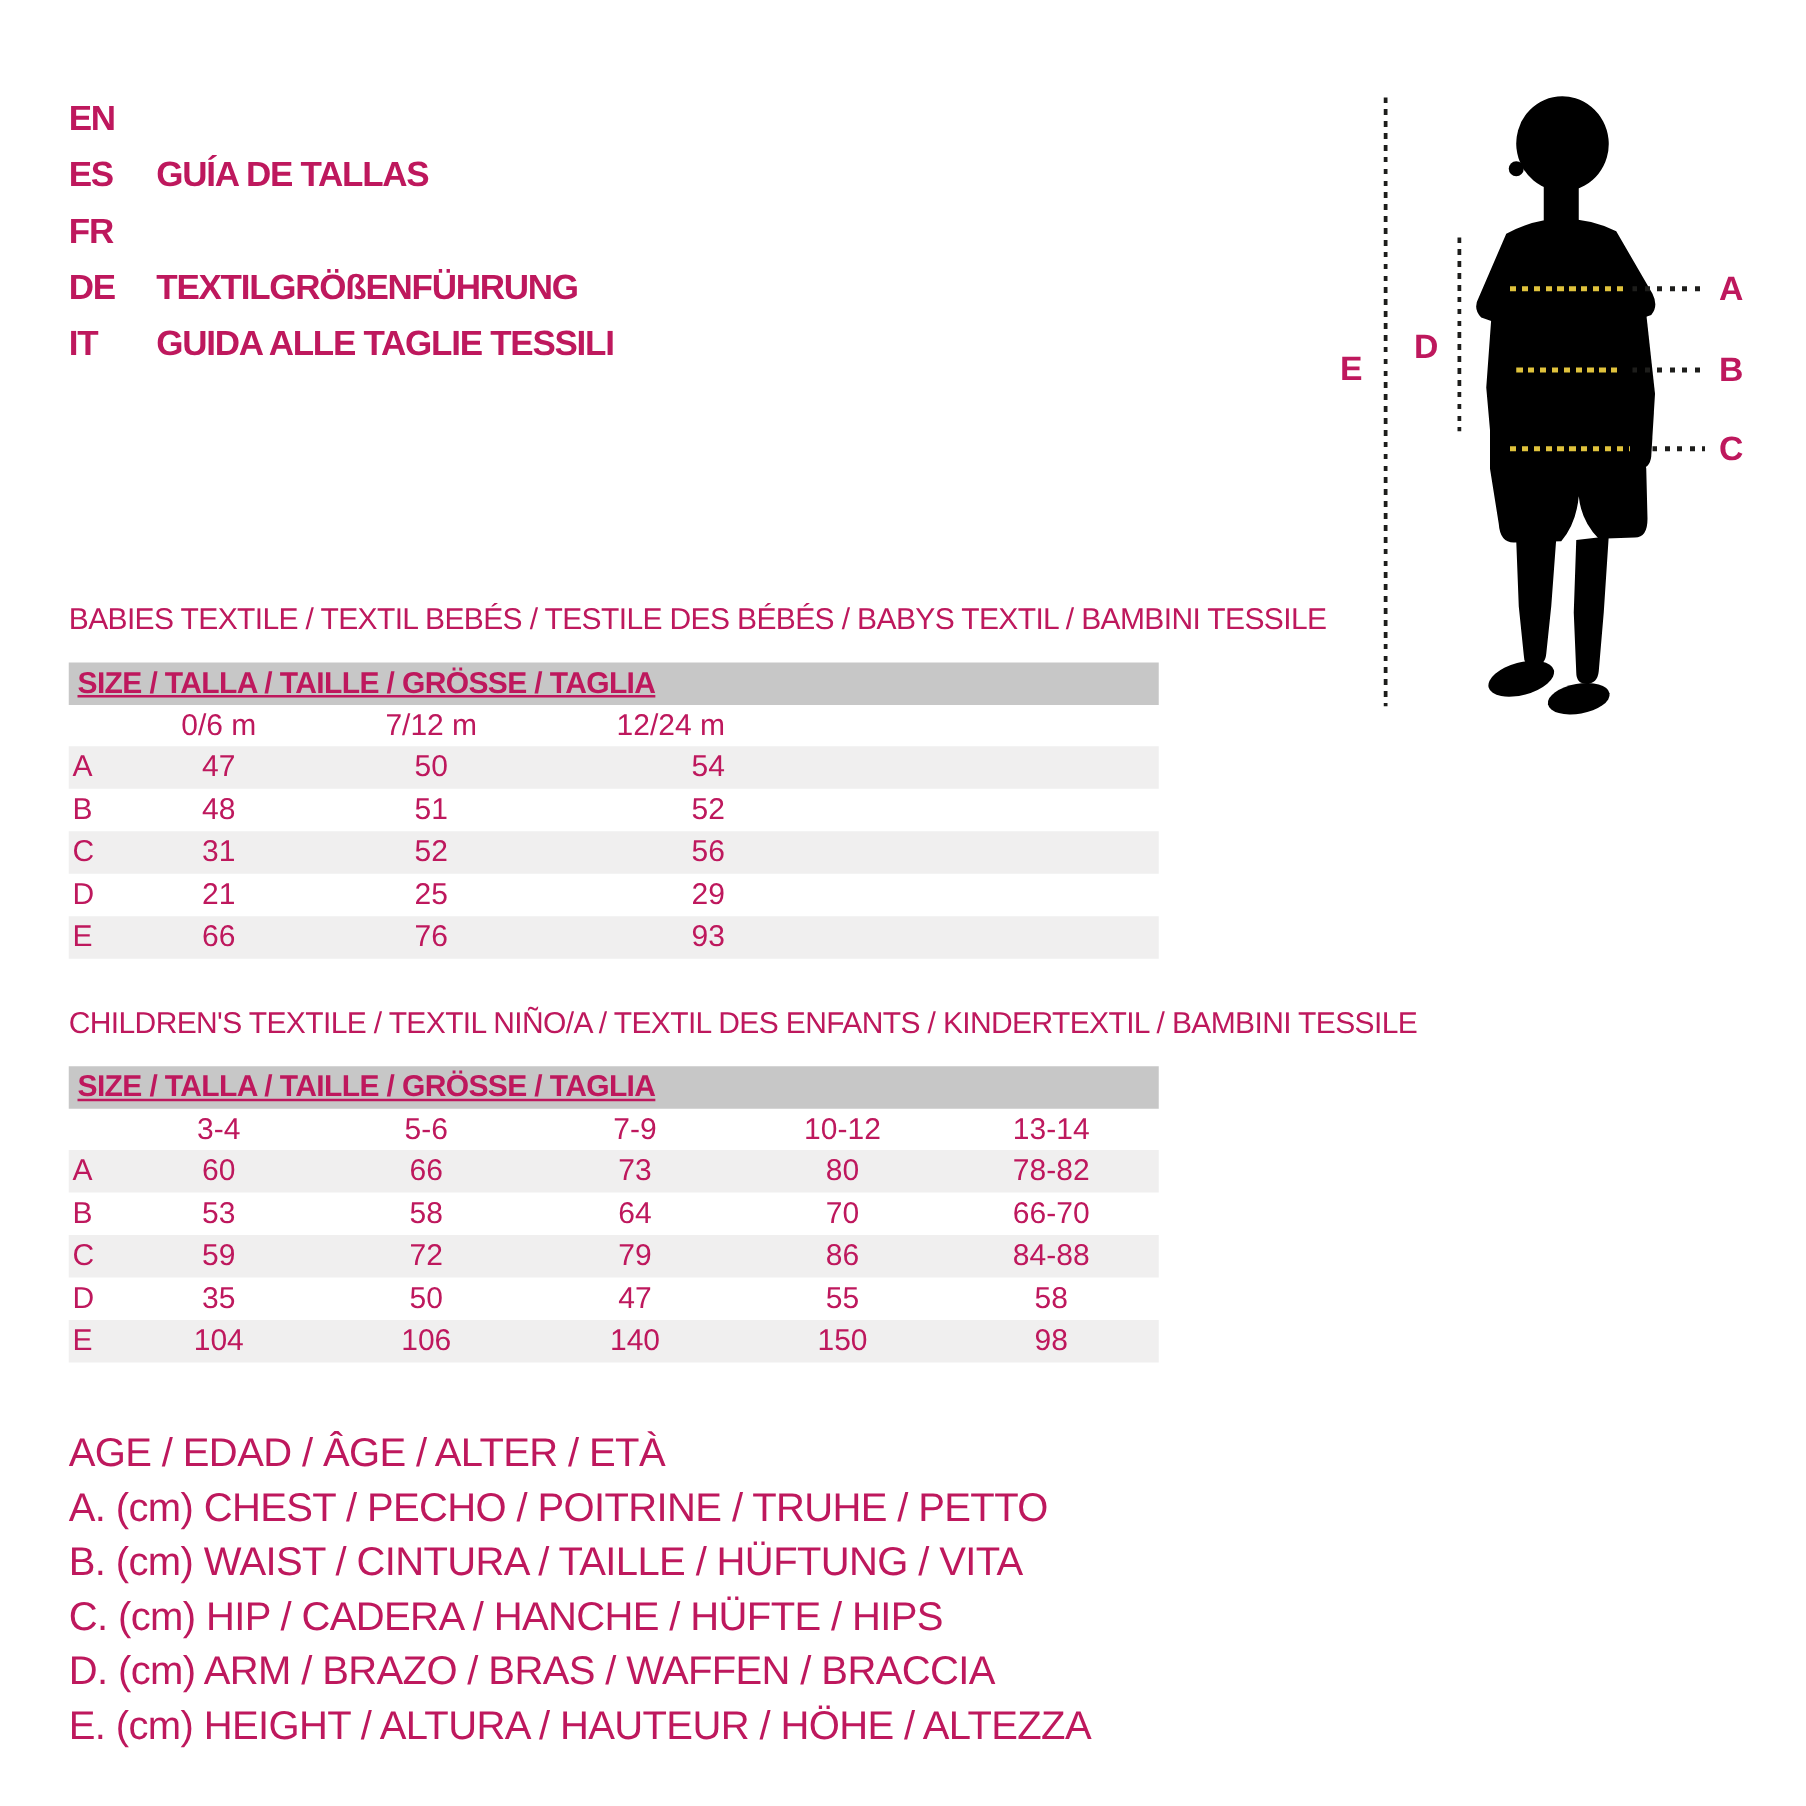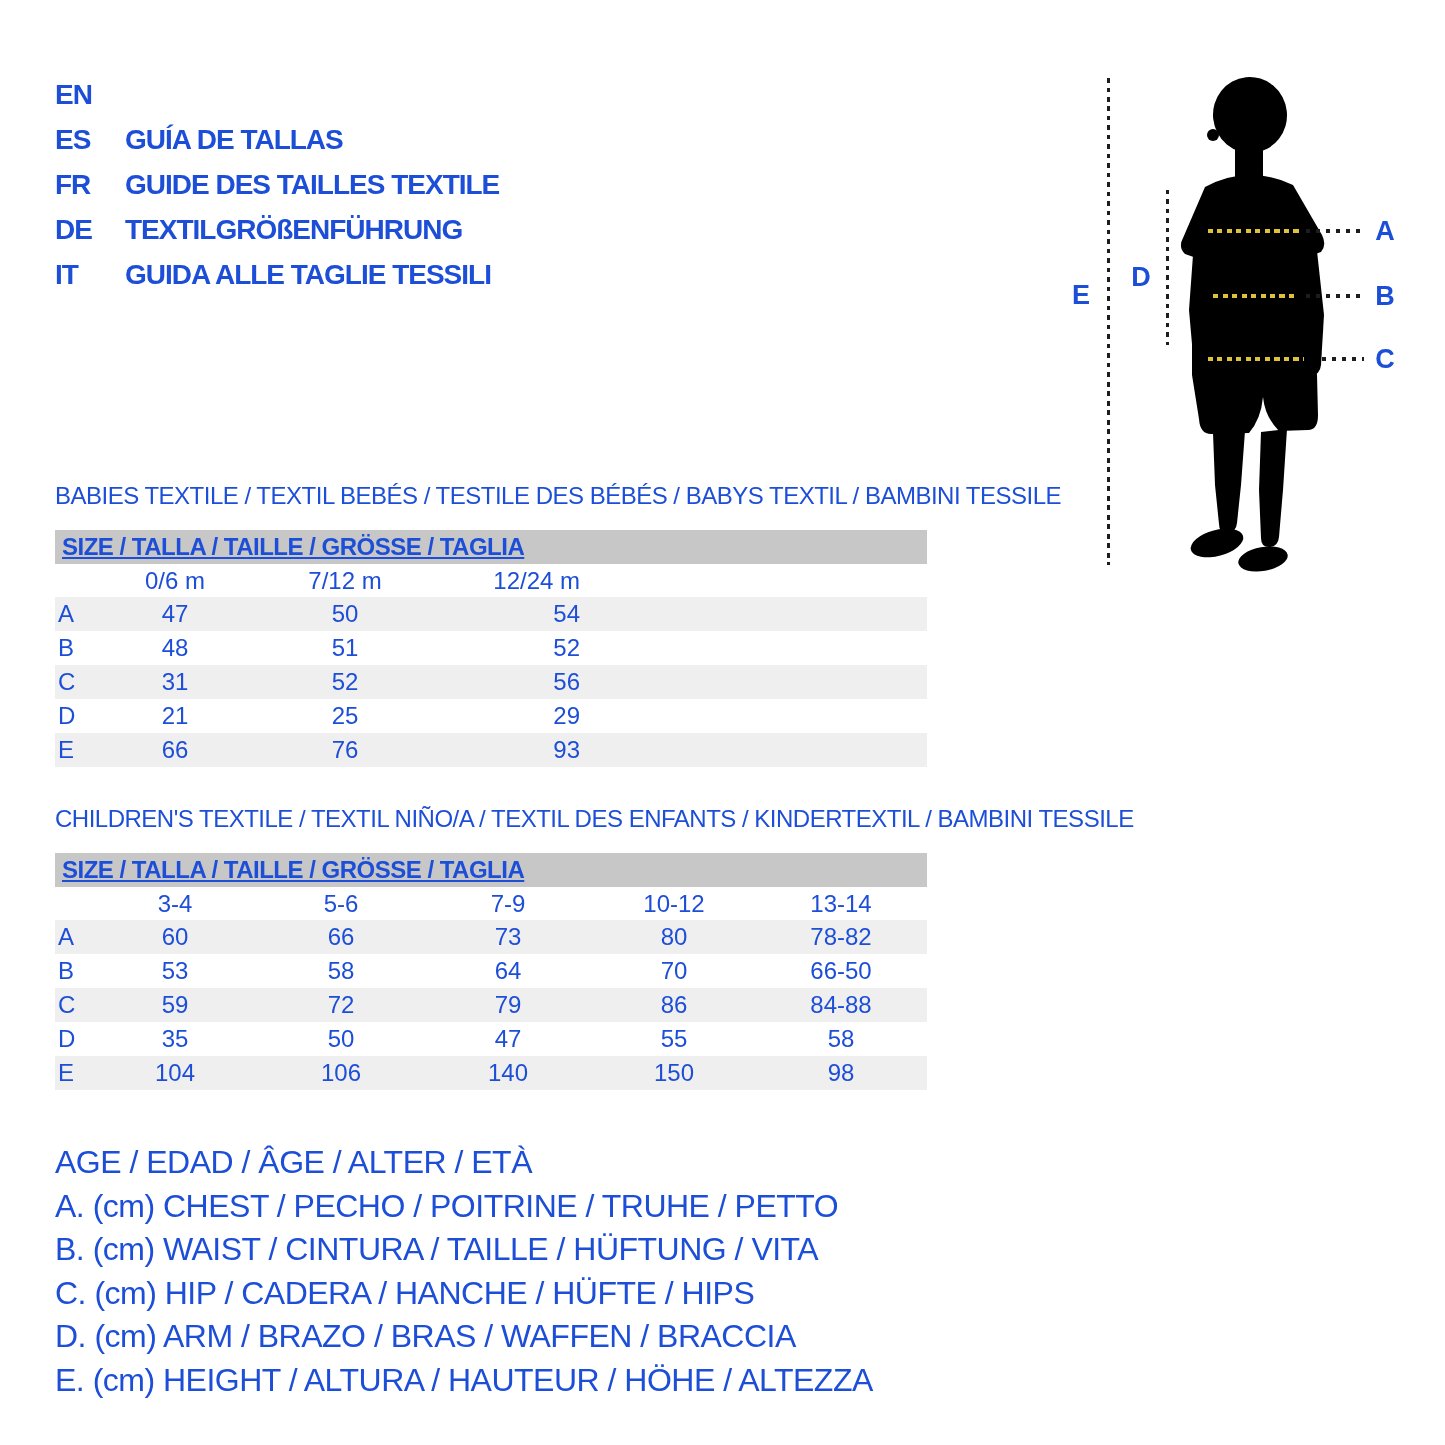--- a/index.html
+++ b/index.html
@@ -1,19 +1,19 @@
 <!DOCTYPE html>
 <html><head>
 <meta charset="utf-8">
 <style>
   * { margin:0; padding:0; box-sizing:border-box; }
   html,body { background:#ffffff; }
   .page {
     position:relative; width:1445px; height:1445px; background:#ffffff;
-    font-family:"Liberation Sans", sans-serif; color:#1d4ed8; overflow:hidden;
+    font-family:"Liberation Sans", sans-serif; color:#be185d; overflow:hidden;
   }
 
   
   .lang-list { position:absolute; left:55px; top:72px; }
   .lang-row { display:flex; height:45px; align-items:center;
     font-size:28px; font-weight:700; letter-spacing:-1px; }
   .lang-code { width:70px; flex:0 0 70px; }
   .lang-title { white-space:nowrap; }
 
   
@@ -60,21 +60,20 @@
   <div class="lang-list">
     <div class="lang-row">
       <span class="lang-code">EN</span>
     </div>
     <div class="lang-row">
       <span class="lang-code">ES</span>
       <span class="lang-title">GUÍA DE TALLAS</span>
     </div>
     <div class="lang-row">
       <span class="lang-code">FR</span>
-      <span class="lang-title">GUIDE DES TAILLES TEXTILE</span>
     </div>
     <div class="lang-row">
       <span class="lang-code">DE</span>
       <span class="lang-title">TEXTILGRÖßENFÜHRUNG</span>
     </div>
     <div class="lang-row">
       <span class="lang-code">IT</span>
       <span class="lang-title">GUIDA ALLE TAGLIE TESSILI</span>
     </div>
   </div>
@@ -172,21 +171,21 @@
       <div class="cell k-c2">73</div>
       <div class="cell k-c3">80</div>
       <div class="cell k-c4">78-82</div>
     </div>
     <div class="trow">
       <span class="rlabel">B</span>
       <div class="cell k-c0">53</div>
       <div class="cell k-c1">58</div>
       <div class="cell k-c2">64</div>
       <div class="cell k-c3">70</div>
-      <div class="cell k-c4">66-50</div>
+      <div class="cell k-c4">66-70</div>
     </div>
     <div class="trow stripe">
       <span class="rlabel">C</span>
       <div class="cell k-c0">59</div>
       <div class="cell k-c1">72</div>
       <div class="cell k-c2">79</div>
       <div class="cell k-c3">86</div>
       <div class="cell k-c4">84-88</div>
     </div>
     <div class="trow">

